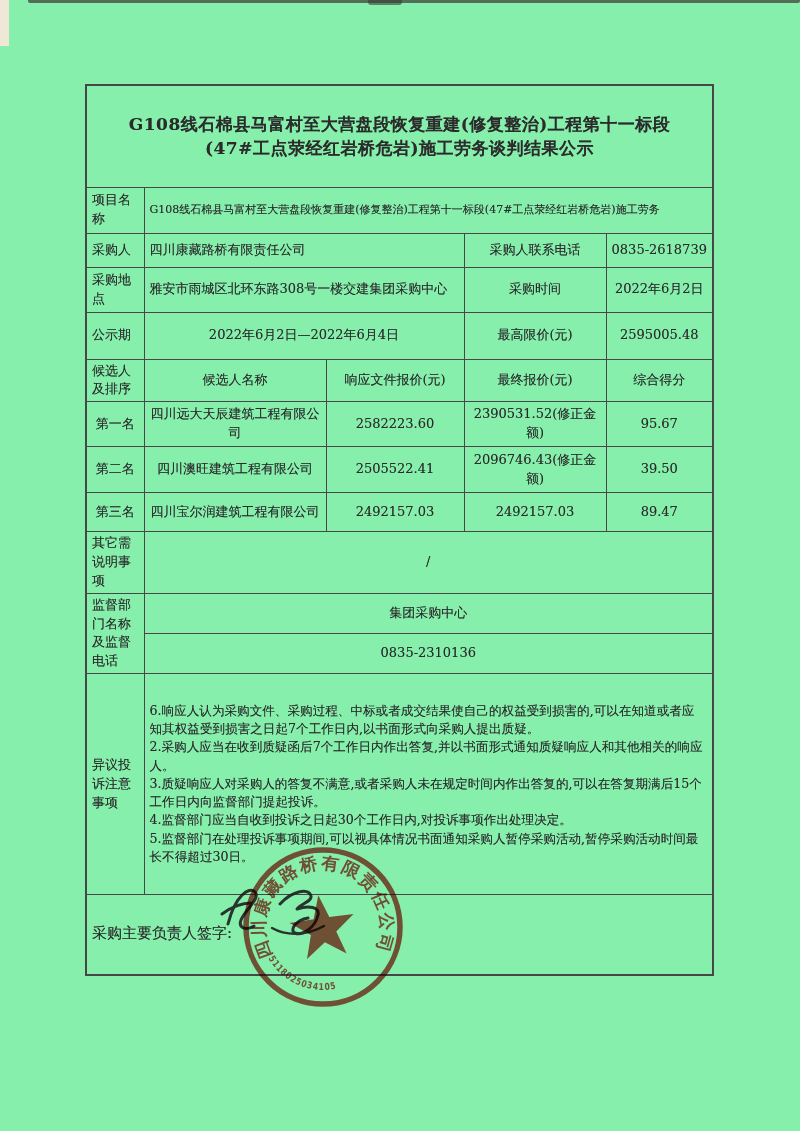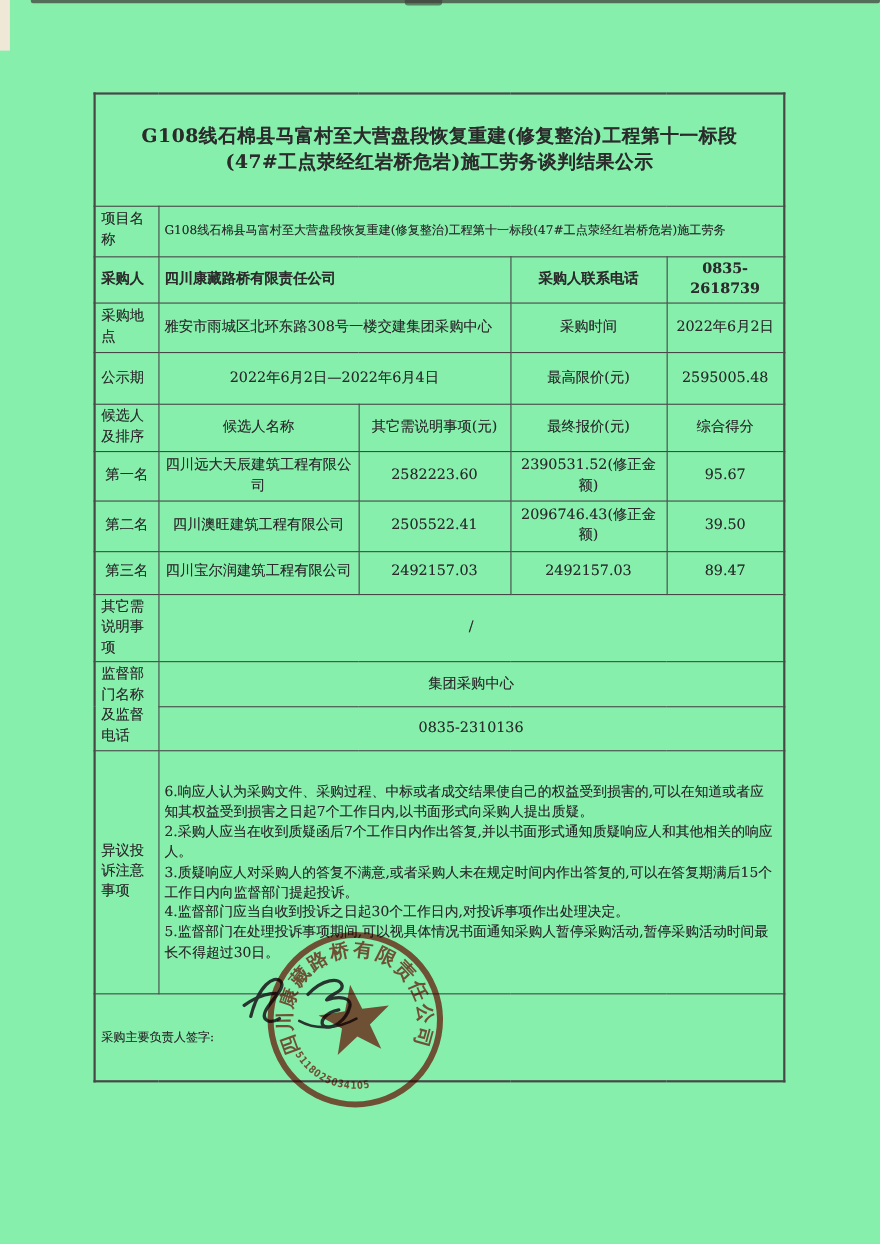--- a/index.html
+++ b/index.html
@@ -30,41 +30,41 @@
     border:1px solid #474747;
     padding:2px 5px;
     vertical-align:middle;
     line-height:1.45;
     overflow:hidden;
   }
   table.doc { border:2px solid #474747; }
 
   .r-title  { height:102px; }
   .r-proj   { height:46px; }
-  .r-buyer  { height:34px;font-weight:bold; }
+  .r-buyer  { height:34px; }
   .r-place  { height:45px; }
   .r-period { height:47px;margin-left:44px; }
   .r-chead  { height:39px; }
   .r-c1     { height:45px; }
   .r-c2     { height:46px; }
   .r-c3     { height:39px; }
   .r-other  { height:46px; }
   .r-sup    { height:36px; }
   .r-notice { height:221px; }
   .r-sign   { height:80px; }
 
   td.title-cell { text-align:center; font-weight:bold; font-size:17px; line-height:27px; letter-spacing:.5px; }
   td.label { text-align:left; padding:2px 3px; }
   td.center { text-align:center; }
   td.val-left { text-align:left; }
   td.proj-val { font-size:11px; line-height:19px; }
   td.rank { text-align:center; }
   td.notice-cell { padding:6px 8px; font-size:12.6px; line-height:19.5px; vertical-align:middle; }
   .notice-cell p { margin:0; }
-  td.sign-cell { position:relative; vertical-align:middle; padding-left:4px; font-size:11px; }
+  td.sign-cell { position:relative; vertical-align:middle; padding-left:4px; font-size:15px; }
 
   
   .stamp { position:absolute; left:238px; top:842px; width:170px; height:170px; mix-blend-mode:multiply; opacity:.92; }
   .signature { position:absolute; left:214px; top:876px; width:126px; height:72px; opacity:.88; }
 </style>
 </head>
 <body>
 
 <div class="page">
   <div class="edge-top"></div>
@@ -110,21 +110,21 @@
     <tr class="r-period">
       <td class="label">公示期</td>
       <td colspan="2" class="center">2022年6月2日—2022年6月4日</td>
       <td class="center">最高限价(元)</td>
       <td class="center">2595005.48</td>
     </tr>
 
     <tr class="r-chead">
       <td class="label">候选人及排序</td>
       <td class="center">候选人名称</td>
-      <td class="center">其它需说明事项(元)</td>
+      <td class="center">响应文件报价(元)</td>
       <td class="center">最终报价(元)</td>
       <td class="center">综合得分</td>
     </tr>
 
     <tr class="r-c1">
       <td class="rank">第一名</td>
       <td class="center">四川远大天辰建筑工程有限公司</td>
       <td class="center">2582223.60</td>
       <td class="center">2390531.52(修正金额)</td>
       <td class="center">95.67</td>

